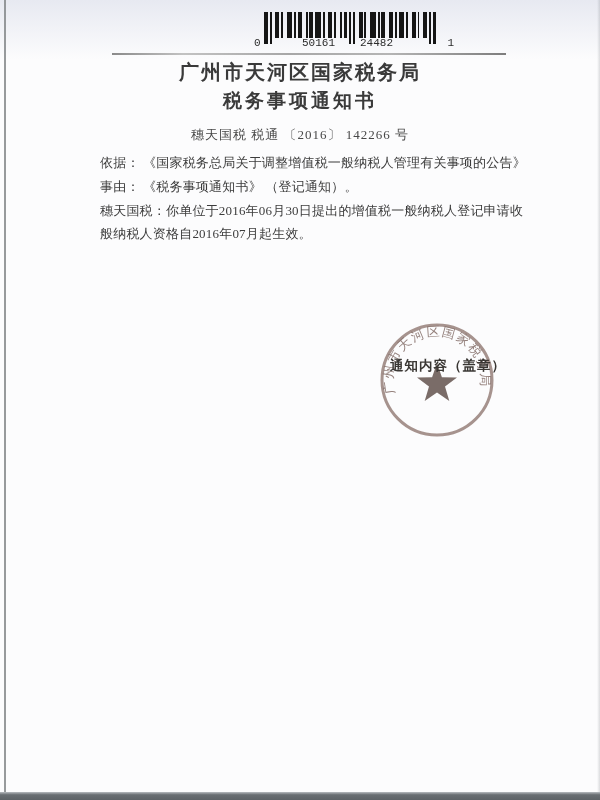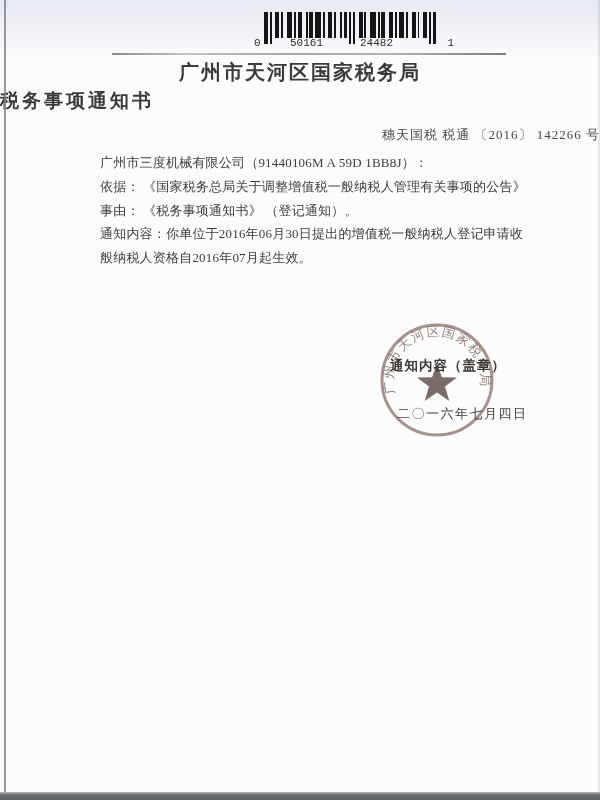--- a/index.html
+++ b/index.html
@@ -22,29 +22,29 @@
 
   
   .barcode{position:absolute;left:264px;top:12px;width:178px;height:46px;}
   .bars{position:relative;display:flex;align-items:flex-start;height:32px;}
   .bar{background:#151515;height:26px;}
   .bar.tall{height:32px;}
   .gap{height:26px;}
   .barcode-digits{position:relative;width:100%;height:13px;}
   .barcode-digits span{position:absolute;top:-7px;font-family:"Liberation Mono","DejaVu Sans Mono",monospace;
     font-size:11px;color:#2b2b2b;background:transparent;}
-  .bd0{left:-10px;} .bd1{left:24px;background:#fcfcfd;padding:0 2px;text-align:center;}
+  .bd0{left:-10px;} .bd1{left:36px;background:#fcfcfd;padding:0 2px;text-align:center;}
   .bd2{left:94px;background:#fcfcfd;padding:0 2px;} .bd3{right:-12px;}
 
   
   .org-title{position:absolute;top:59px;left:0;width:600px;text-align:center;
     font-size:20px;font-weight:bold;color:#3a3a3a;letter-spacing:2px;}
-  .doc-title{position:absolute;top:88px;left:0;width:600px;text-align:left;
+  .doc-title{position:absolute;top:88px;left:0;width:600px;text-align:center;
     font-size:19px;font-weight:bold;color:#3a3a3a;letter-spacing:3px;}
-  .doc-number{position:absolute;top:126px;left:0;width:600px;text-align:right;
+  .doc-number{position:absolute;top:126px;left:0;width:600px;text-align:center;
     font-size:13px;color:#474747;letter-spacing:1px;}
 
   
   .body-block{position:absolute;left:100px;top:151px;width:420px;}
   .body-line{font-size:13px;line-height:23.8px;white-space:nowrap;color:#3c3c3c;letter-spacing:.2px;}
 
   
   .seal{position:absolute;left:360px;top:305px;width:230px;height:140px;}
   .seal-svg{position:absolute;left:18px;top:13px;}
   .seal-authority{position:absolute;left:30px;top:52px;width:180px;
@@ -133,37 +133,35 @@
       <span class="bd2">24482</span>
       <span class="bd3">1</span>
     </div>
   </div>
 
   <div class="org-title">广州市天河区国家税务局</div>
   <div class="doc-title">税务事项通知书</div>
   <div class="doc-number">穗天国税 税通 〔2016〕 142266 号</div>
 
   <div class="body-block">
-    <div class="body-line">广州市三度机械有限公司（91440106M A 59D 1BB8J）：</div>
     <div class="body-line">依据： 《国家税务总局关于调整增值税一般纳税人管理有关事项的公告》</div>
     <div class="body-line">事由： 《税务事项通知书》 （登记通知）。</div>
-    <div class="body-line">通知内容：你单位于2016年06月30日提出的增值税一般纳税人登记申请收</div>
+    <div class="body-line">穗天国税：你单位于2016年06月30日提出的增值税一般纳税人登记申请收</div>
     <div class="body-line">般纳税人资格自2016年07月起生效。</div>
   </div>
 
   <div class="seal">
     <svg class="seal-svg" width="120" height="124" viewBox="0 0 120 124">
       <circle cx="59" cy="62" r="55" fill="none" stroke="#96807a" stroke-width="3" opacity="0.85"></circle>
       <path id="sealArc" d="M 17.7 77 A 44 44 0 1 1 100.3 77" fill="none"></path>
       <text font-size="13" fill="#8a7570" letter-spacing="1.5" opacity="0.9">
         <textPath href="#sealArc" startOffset="1%">广州市天河区国家税务局</textPath>
       </text>
       <polygon points="59,45 54.1,59.2 39,59.5 51,68.6 46.7,83 59,74.4 71.3,83 67,68.6 79,59.5 63.9,59.2" fill="#6f605b" opacity="0.92"></polygon>
     </svg>
     <div class="seal-authority">通知内容（盖章）</div>
-    <div class="seal-date">二〇一六年七月四日</div>
   </div>
 
 
   <div class="edge-left"></div>
   <div class="edge-right"></div>
   <div class="edge-bottom"></div>
 </div>
 
 </body></html>

